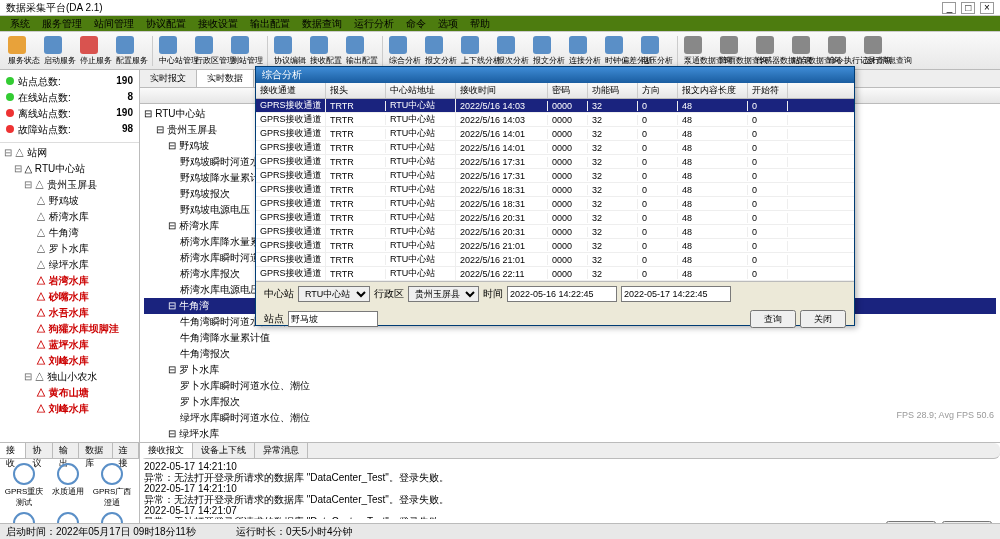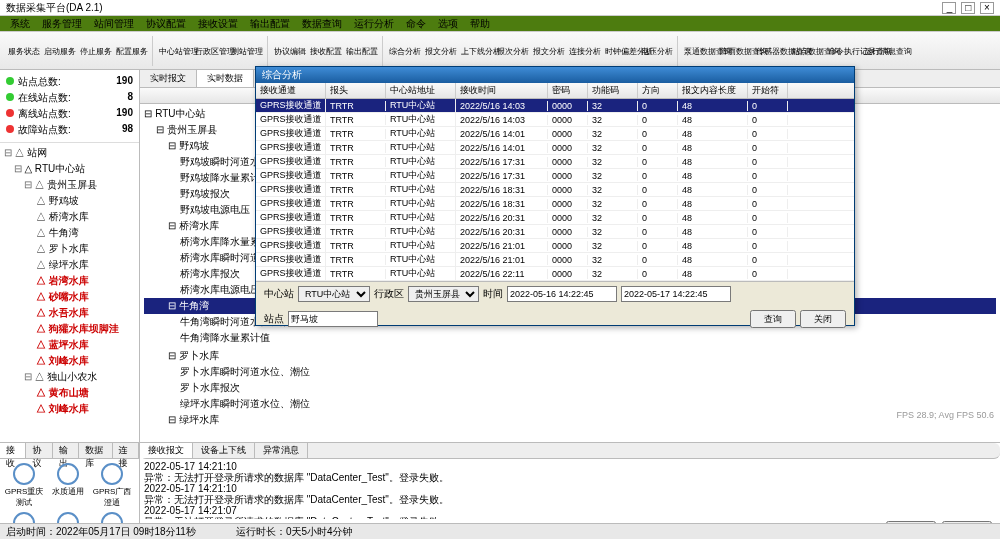--- a/index.html
+++ b/index.html
@@ -2,21 +2,21 @@
 <html><head>
 <meta charset="utf-8">
 <style>
 *{margin:0;padding:0;box-sizing:border-box;font-family:"Microsoft YaHei",SimSun,sans-serif;font-size:10px;}
 body{background:#f0f0f0;width:1000px;height:539px;overflow:hidden;position:relative;}
 .titlebar{height:16px;background:#fff;border-bottom:1px solid #ccc;padding:1px 6px;display:flex;justify-content:space-between;align-items:center;}
 .titlebar .wincontrols span{display:inline-block;width:14px;height:12px;border:1px solid #999;margin-left:2px;text-align:center;line-height:10px;cursor:pointer;}
 .menubar{height:16px;background:#4d7c0f;border-bottom:1px solid #ccc;padding:0 4px;}
 .menubar span{display:inline-block;padding:1px 6px;cursor:pointer;}
 .toolbar{height:38px;background:linear-gradient(#fafafa,#e8e8e8);border-bottom:1px solid #bbb;display:flex;align-items:center;padding:0 6px;gap:2px;}
-.toolbtn{display:flex;flex-direction:row;align-items:center;width:34px;cursor:pointer;padding:2px;}
+.toolbtn{display:flex;flex-direction:column;align-items:flex-start;width:34px;cursor:pointer;padding:2px;}
 .toolbtn .ic{width:18px;height:18px;border-radius:3px;background:#5a8fc7;}
 .toolbtn .ic.orange{background:#e8a23a;}
 .toolbtn .ic.red{background:#d9534f;}
 .toolbtn .ic.gray{background:#888;}
 .toolbtn .lbl{font-size:8px;white-space:nowrap;margin-top:1px;}
 .sep{width:1px;height:30px;background:#ccc;margin:0 2px;}
 .maingrid{display:flex;height:calc(100% - 70px - 97px);}
 .leftpanel{width:140px;background:#fff;border-right:1px solid #bbb;display:flex;flex-direction:column;}
 .stats{padding:4px 6px;border-bottom:1px solid #ddd;}
 .stats .row{display:flex;justify-content:space-between;padding:1px 0;}
@@ -382,20 +382,21 @@
         <div class="tnode ">
     <div class="tlabel" style="padding-left:36px">牛角湾降水量累计值</div>
     <div style="width:90px"></div>
     <div style="width:120px"></div>
     <div style="width:70px"></div>
     <div style="width:60px"></div>
     <div style="width:60px"></div>
     <div style="width:130px"></div>
   </div>
         <div class="tnode ">
+    <div class="tlabel" style="padding-left:36px">牛角湾报次</div>
     <div style="width:90px"></div>
     <div style="width:120px"></div>
     <div style="width:70px"></div>
     <div style="width:60px"></div>
     <div style="width:60px"></div>
     <div style="width:130px"></div>
   </div>
         <div class="tnode ">
     <div class="tlabel" style="padding-left:24px">⊟ 罗卜水库</div>
     <div style="width:90px"></div>

